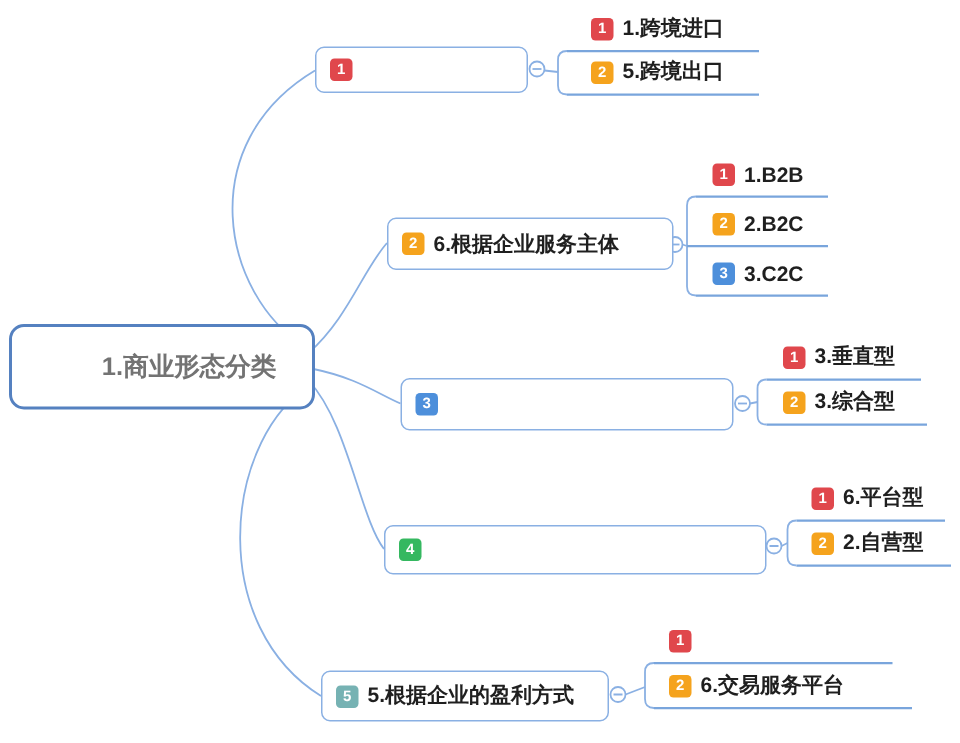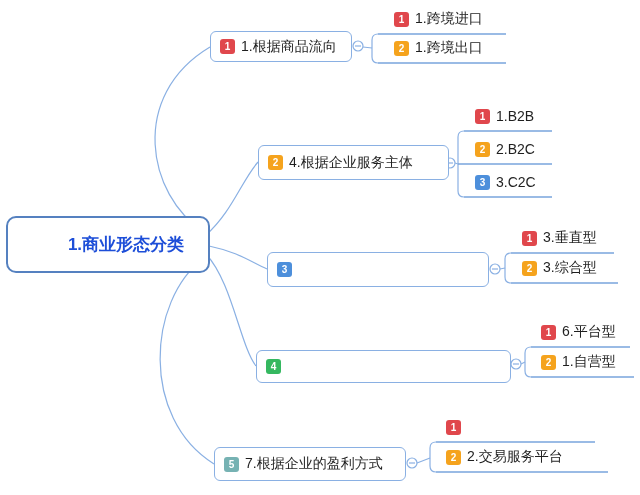--- a/index.html
+++ b/index.html
@@ -9,21 +9,21 @@
   .root-node{position:absolute;left:6px;top:216px;width:204px;height:57px;
              display:flex;align-items:center;justify-content:center;
              background:#fff;border:2px solid #5581c0;border-radius:10px;
              font-size:17px;font-weight:bold;color:#2b5c9e;box-sizing:border-box;
              white-space:nowrap;}
   .parent{position:absolute;display:flex;align-items:center;gap:6px;
           background:#fff;border:1px solid #8ab0e3;border-radius:6px;
           padding-left:9px;box-sizing:border-box;}
   .child-row{position:absolute;display:flex;align-items:center;gap:6px;
              height:30px;box-sizing:border-box;}
-  .node-label{font-size:14px;font-weight:400;color:#1f1f1f;white-space:nowrap;}
+  .node-label{font-size:14px;font-weight:700;color:#1f1f1f;white-space:nowrap;}
   .badge{flex:none;width:15px;height:15px;border-radius:3px;color:#fff;
          font-size:10px;font-weight:bold;line-height:15px;text-align:center;}
   .c-red{background:#e0474c}
   .c-yellow{background:#f5a31d}
   .c-blue{background:#4d8fdb}
   .c-green{background:#35b860}
   .c-teal{background:#76b2b3}
 </style>
 </head>
 <body>
@@ -88,49 +88,48 @@
         <path d="M513,364 L519,364" stroke="#8ab0e3" stroke-width="1.2"></path>
       </g>
       <g>
         <circle cx="412" cy="463" r="5" fill="#fff" stroke="#8ab0e3" stroke-width="1.2"></circle>
         <path d="M409,463 L415,463" stroke="#8ab0e3" stroke-width="1.2"></path>
       </g>
     </g>
   </svg>
 
   <div class="root-node">
-    <span class="node-label" style="font-size:17px;font-weight:bold;color:#1d4ed8;margin-left:36px;">1.商业形态分类</span>
+    <span class="node-label" style="font-size:17px;font-weight:bold;color:#737373;margin-left:36px;">1.商业形态分类</span>
   </div>
 
   <div class="parent" style="left:210px;top:31px;width:142px;height:31px;">
     <span class="badge c-red">1</span>
-    <span class="node-label">1.根据商品流向</span>
   </div>
   <div class="parent" style="left:258px;top:145px;width:191px;height:35px;">
     <span class="badge c-yellow">2</span>
-    <span class="node-label">4.根据企业服务主体</span>
+    <span class="node-label">6.根据企业服务主体</span>
   </div>
   <div class="parent" style="left:267px;top:252px;width:222px;height:35px;">
     <span class="badge c-blue">3</span>
   </div>
   <div class="parent" style="left:256px;top:350px;width:255px;height:33px;">
     <span class="badge c-green">4</span>
   </div>
   <div class="parent" style="left:214px;top:447px;width:192px;height:34px;">
     <span class="badge c-teal">5</span>
-    <span class="node-label">7.根据企业的盈利方式</span>
+    <span class="node-label">5.根据企业的盈利方式</span>
   </div>
 
   <div class="child-row" style="left:372px;top:4px;width:134px;padding-left:22px;">
     <span class="badge c-red">1</span>
     <span class="node-label">1.跨境进口</span>
   </div>
   <div class="child-row" style="left:372px;top:33px;width:134px;padding-left:22px;">
     <span class="badge c-yellow">2</span>
-    <span class="node-label">1.跨境出口</span>
+    <span class="node-label">5.跨境出口</span>
   </div>
 
   <div class="child-row" style="left:458px;top:101px;width:94px;padding-left:17px;">
     <span class="badge c-red">1</span>
     <span class="node-label">1.B2B</span>
   </div>
   <div class="child-row" style="left:458px;top:134px;width:94px;padding-left:17px;">
     <span class="badge c-yellow">2</span>
     <span class="node-label">2.B2C</span>
   </div>
@@ -147,24 +146,24 @@
     <span class="badge c-yellow">2</span>
     <span class="node-label">3.综合型</span>
   </div>
 
   <div class="child-row" style="left:525px;top:317px;width:105px;padding-left:16px;">
     <span class="badge c-red">1</span>
     <span class="node-label">6.平台型</span>
   </div>
   <div class="child-row" style="left:525px;top:347px;width:109px;padding-left:16px;">
     <span class="badge c-yellow">2</span>
-    <span class="node-label">1.自营型</span>
+    <span class="node-label">2.自营型</span>
   </div>
 
   <div class="child-row" style="left:430px;top:412px;width:165px;padding-left:16px;">
     <span class="badge c-red">1</span>
   </div>
   <div class="child-row" style="left:430px;top:442px;width:178px;padding-left:16px;">
     <span class="badge c-yellow">2</span>
-    <span class="node-label">2.交易服务平台</span>
+    <span class="node-label">6.交易服务平台</span>
   </div>
 
 </div>
 
 </body></html>

